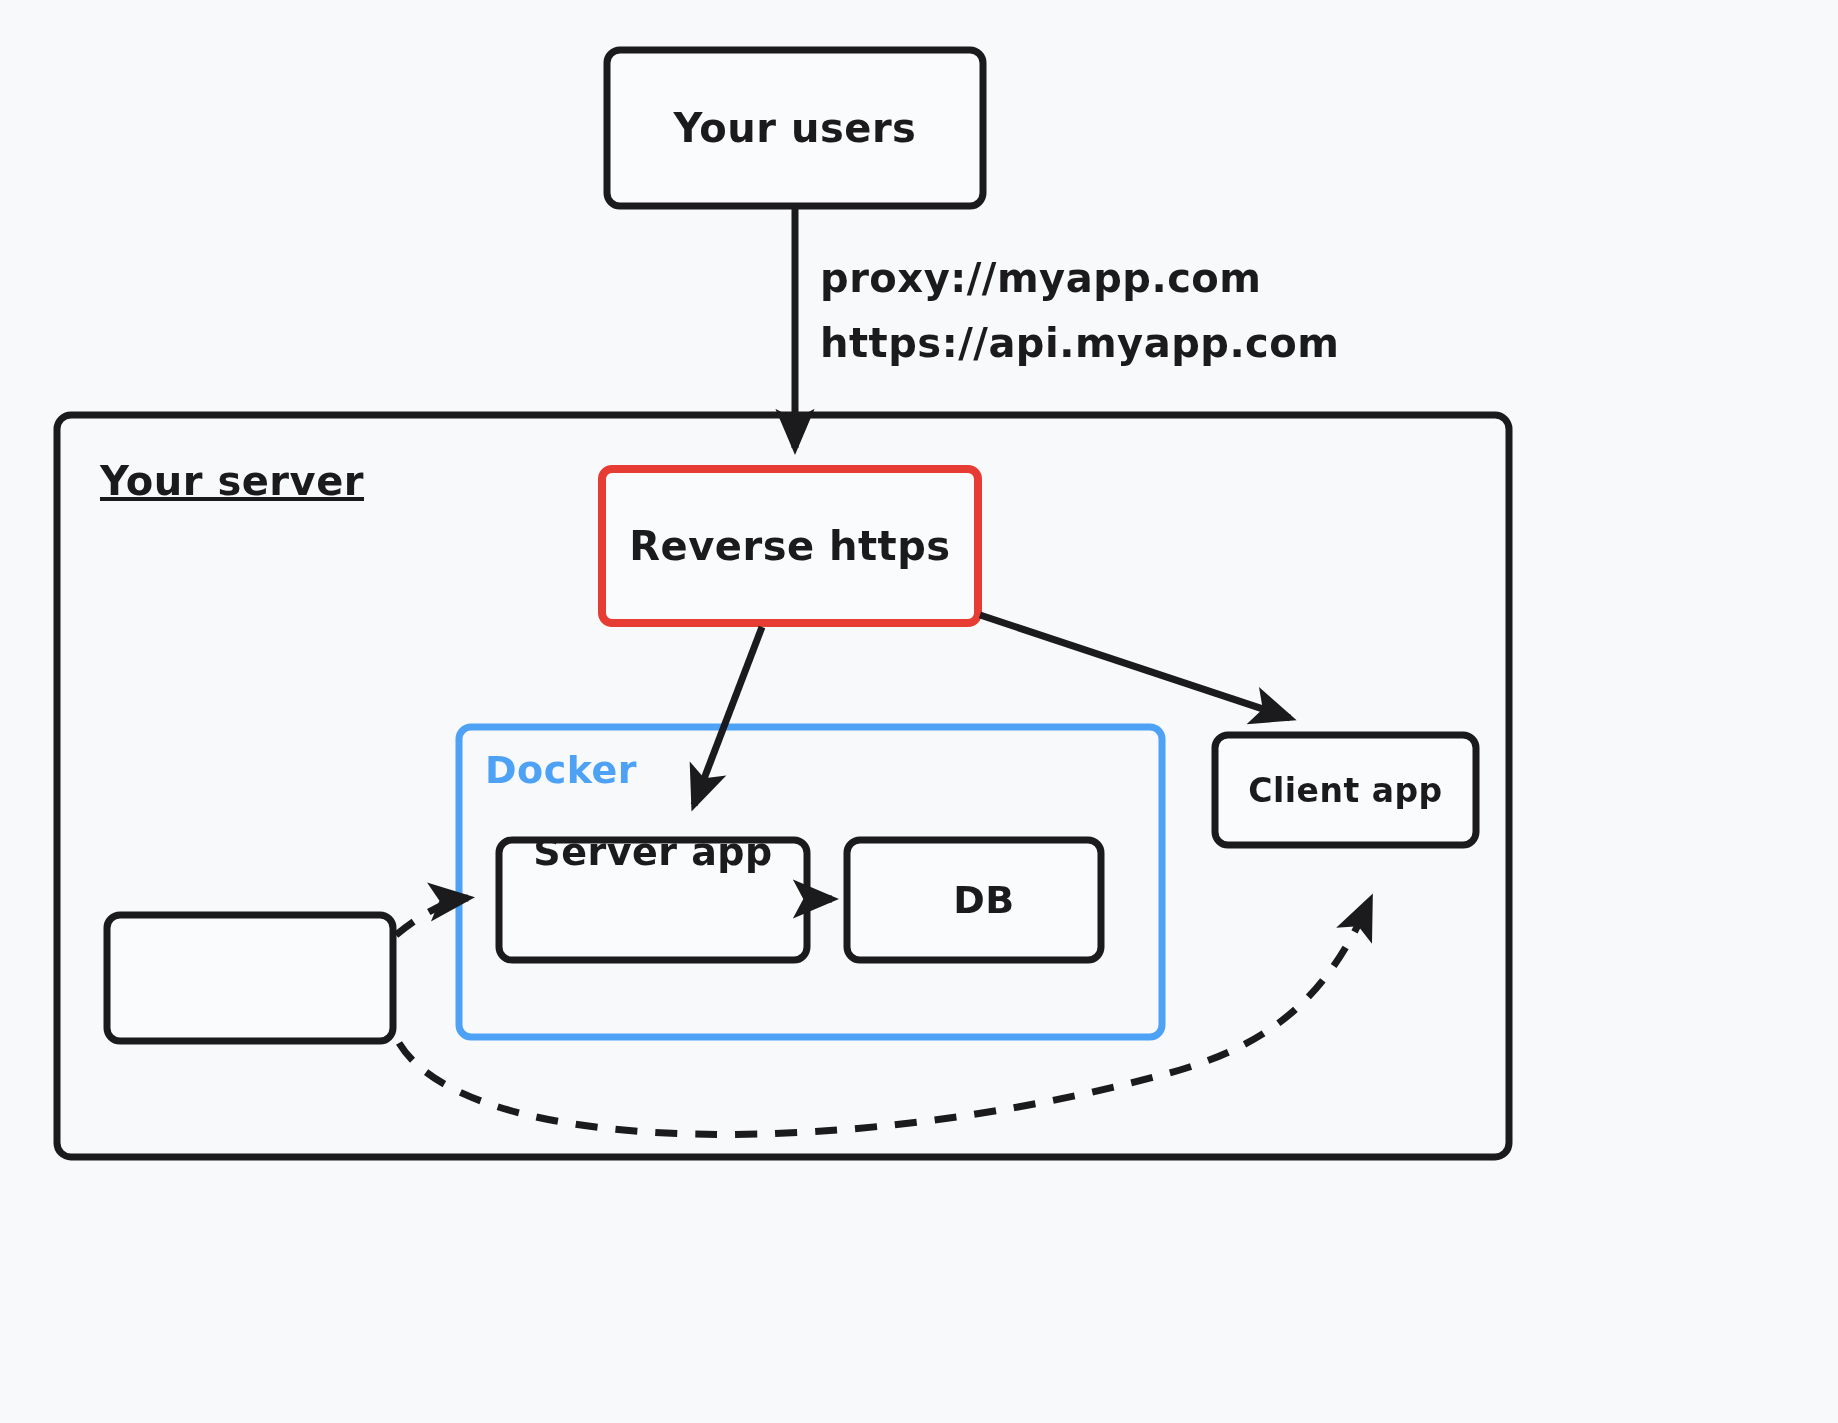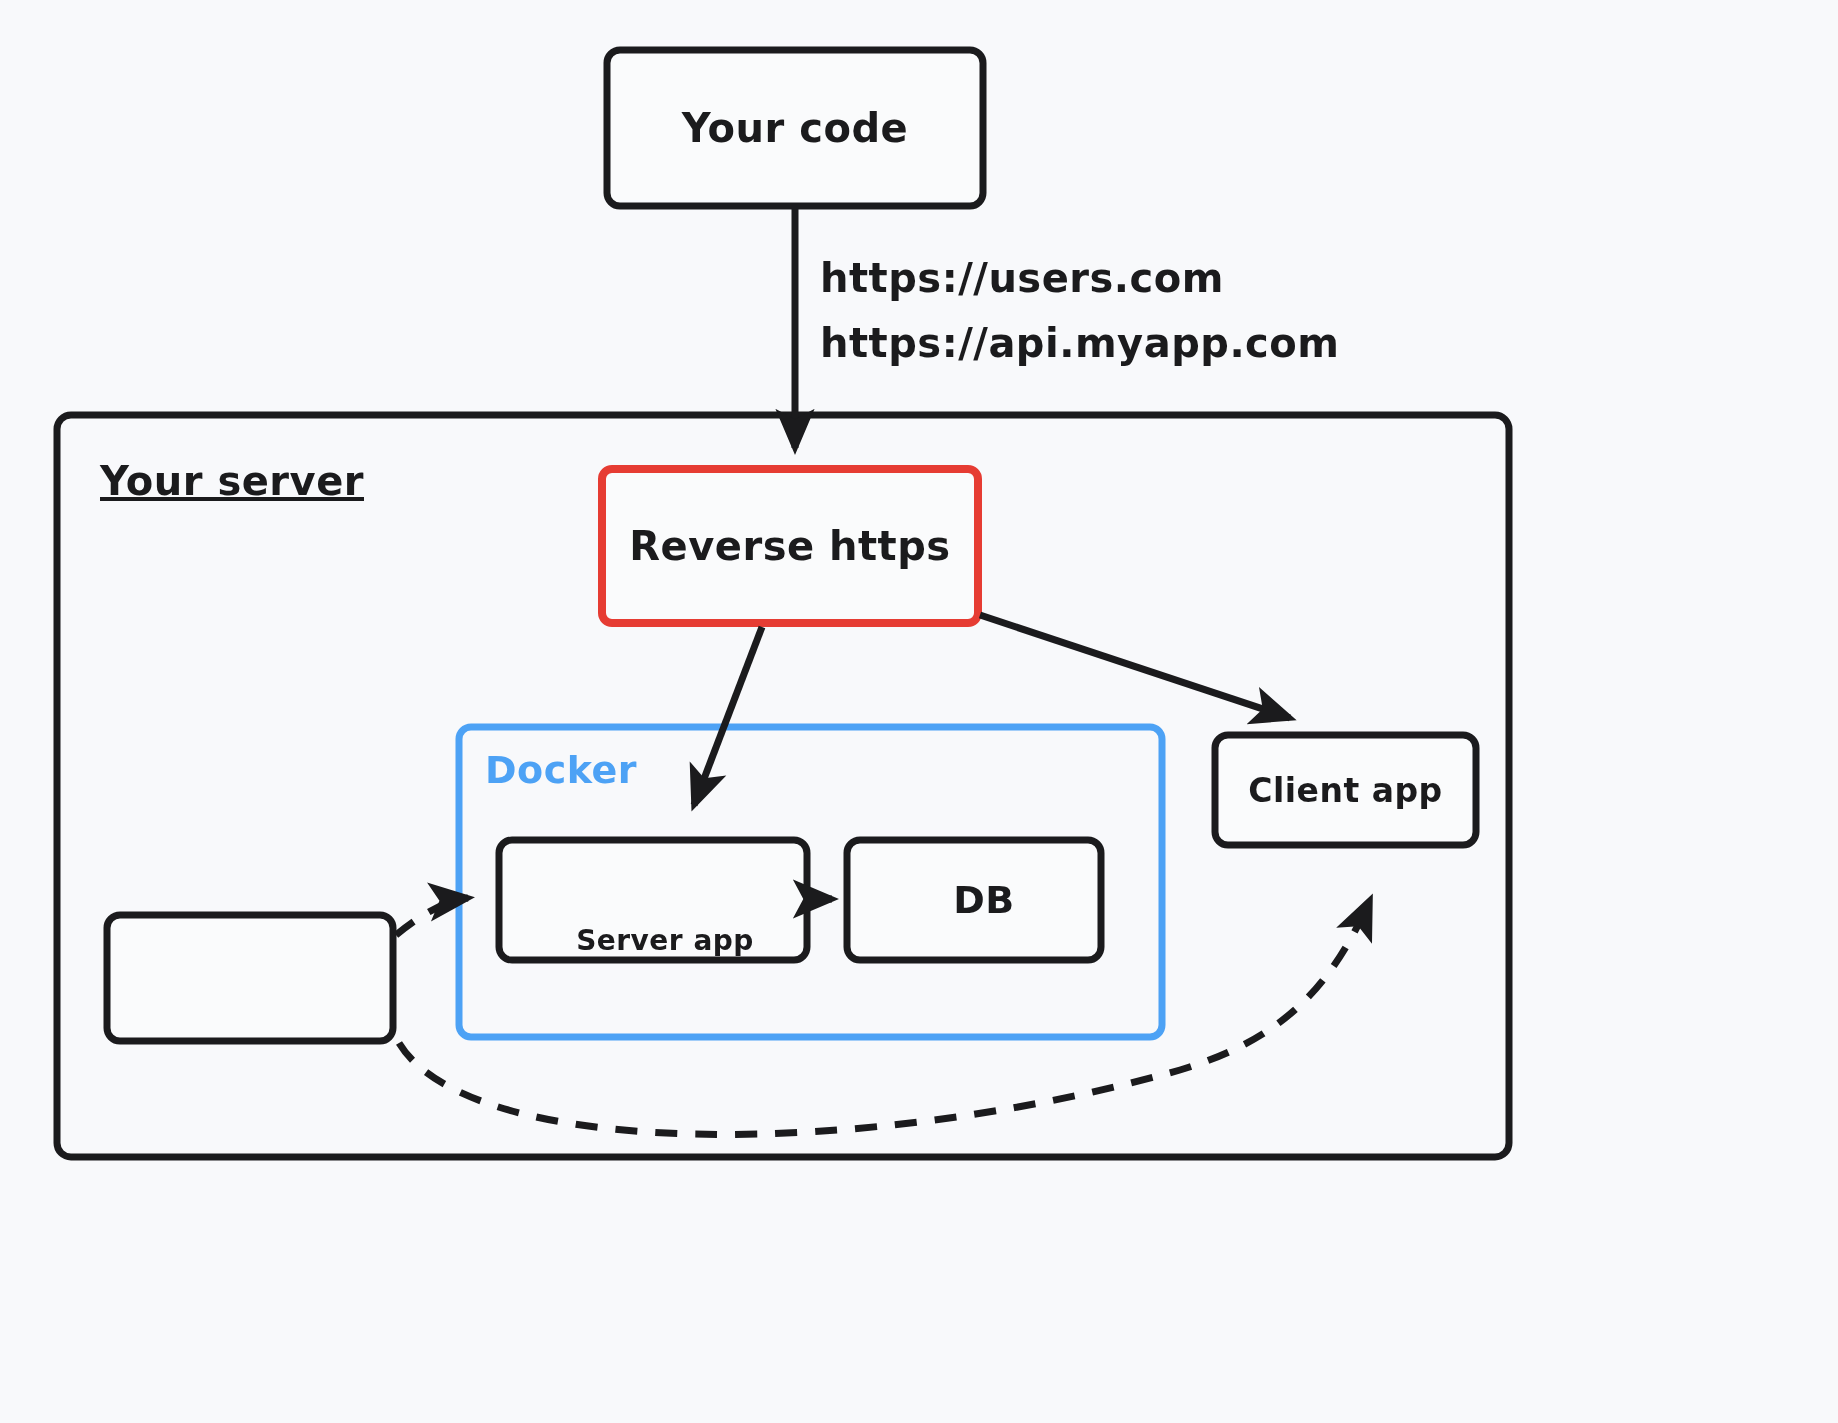--- a/index.html
+++ b/index.html
@@ -38,21 +38,21 @@
     white-space: nowrap;
     pointer-events: none;
   }
   .free-label {
     justify-content: flex-start;
   }
 
   
   #node-users        { left: 605px;  top: 48px;   width: 380px; height: 160px; font-size: 40px; }
   #node-reverseproxy { left: 600px;  top: 467px;  width: 380px; height: 158px; font-size: 40px; }
-  #node-serverapp    { left: 497px;  top: 878px;  width: 312px; height: 124px; font-size: 28px; margin-left: 12px; }
+  #node-serverapp    { left: 497px;  top: 790px;  width: 312px; height: 124px; font-size: 38px; }
   #node-db           { left: 845px;  top: 838px;  width: 278px; height: 124px; font-size: 38px; }
   #node-clientapp    { left: 1213px; top: 733px;  width: 265px; height: 114px; font-size: 33px; }
   #node-sourcecode   { left: 105px;  top: 913px;  width: 290px; height: 130px; font-size: 38px; }
 
   
   #label-server-group { left: 100px; top: 458px;  font-size: 40px; text-decoration: underline; }
   #label-docker       { left: 485px; top: 748px;  font-size: 38px; color: #4da2f5; }
   #label-url-1        { left: 820px; top: 255px;  font-size: 40px; }
   #label-url-2        { left: 820px; top: 320px;  font-size: 40px; text-align: right; }
 </style>
@@ -107,32 +107,32 @@
     
     <line x1="809" y1="899" x2="832" y2="899" stroke="#1b1b1d" stroke-width="7" stroke-linecap="butt" marker-end="url(#arrow-solid)"></line>
 
      server app (dashed, short) ===== --&gt;
     <path d="M 396 935 C 424 912 448 900 468 898" fill="none" stroke="#1b1b1d" stroke-width="7" stroke-dasharray="22 18" stroke-linecap="butt" marker-end="url(#arrow-dashed)"></path>
 
      client app (dashed, long curve) ===== --&gt;
     <path d="M 399 1043 C 470 1160 860 1160 1180 1070 C 1280 1040 1330 990 1370 900" fill="none" stroke="#1b1b1d" stroke-width="7" stroke-dasharray="22 18" stroke-linecap="butt" marker-end="url(#arrow-dashed)"></path>
   </svg>
 
-  <div class="box-label" id="node-users">Your code</div>
+  <div class="box-label" id="node-users">Your users</div>
 
   <div class="box-label" id="node-reverseproxy">Reverse https</div>
 
   <div class="box-label" id="node-serverapp">Server app</div>
 
   <div class="box-label" id="node-db">DB</div>
 
   <div class="box-label" id="node-clientapp">Client app</div>
 
 
   <div class="free-label" id="label-server-group">Your server</div>
 
   <div class="free-label" id="label-docker">Docker</div>
 
-  <div class="free-label" id="label-url-1">https://users.com</div>
+  <div class="free-label" id="label-url-1">proxy://myapp.com</div>
 
   <div class="free-label" id="label-url-2">https://api.myapp.com</div>
 
 </div>
 
 </body></html>

